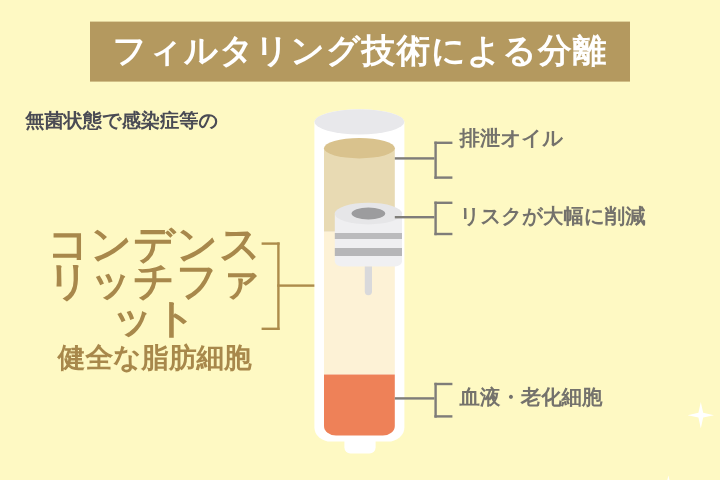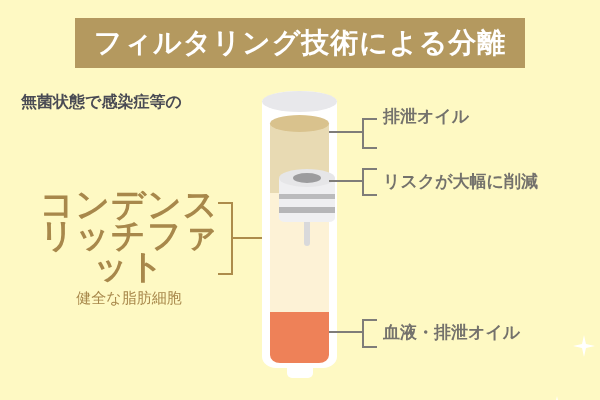--- a/index.html
+++ b/index.html
@@ -23,21 +23,21 @@
     position:absolute;left:21px;top:89px;width:225px;
     text-align:left;color:#4a4b54;font-size:16px;
     line-height:26px;font-weight:600;
   }
   
   .highlight{
     position:absolute;left:23px;top:189px;width:212px;
     text-align:center;color:#a8884b;
   }
   .highlight .big{font-size:34px;font-weight:bold;line-height:31px;letter-spacing:1px;}
-  .highlight .sub{font-size:15px;font-weight:normal;line-height:24px;margin-top:4px;}
+  .highlight .sub{font-size:23px;font-weight:bold;line-height:24px;margin-top:4px;}
   
   .gold-bracket{
     position:absolute;left:218px;top:202px;width:13px;height:69px;
     border-top:2px solid #ad8c4b;border-bottom:2px solid #ad8c4b;border-right:2px solid #ad8c4b;
   }
   .gold-line{
     position:absolute;left:231px;top:237px;width:47px;height:2px;background:#ad8c4b;
   }
   
   .tube{position:absolute;left:262px;top:91px;width:75px;height:288px;}
@@ -139,15 +139,15 @@
   <div class="conn-bracket bracket-oil"></div>
   <div class="conn-line line-filter"></div>
   <div class="conn-bracket bracket-filter"></div>
   <div class="conn-line line-blood"></div>
   <div class="conn-bracket bracket-blood"></div>
 
   <div class="rlabel rlabel-oil">
     <div>排泄オイル</div>
   </div>
   <div class="rlabel rlabel-filter">リスクが大幅に削減</div>
-  <div class="rlabel rlabel-blood">血液・排泄オイル</div>
+  <div class="rlabel rlabel-blood">血液・老化細胞</div>
 
 </div>
 
 </body></html>

